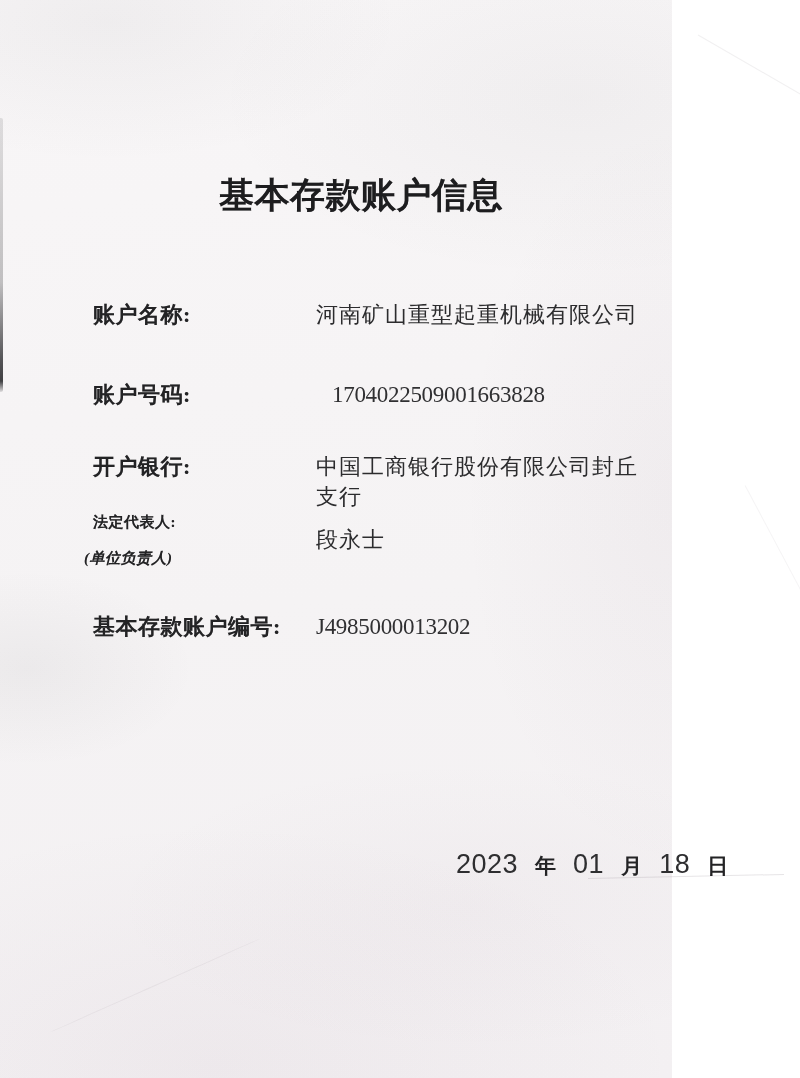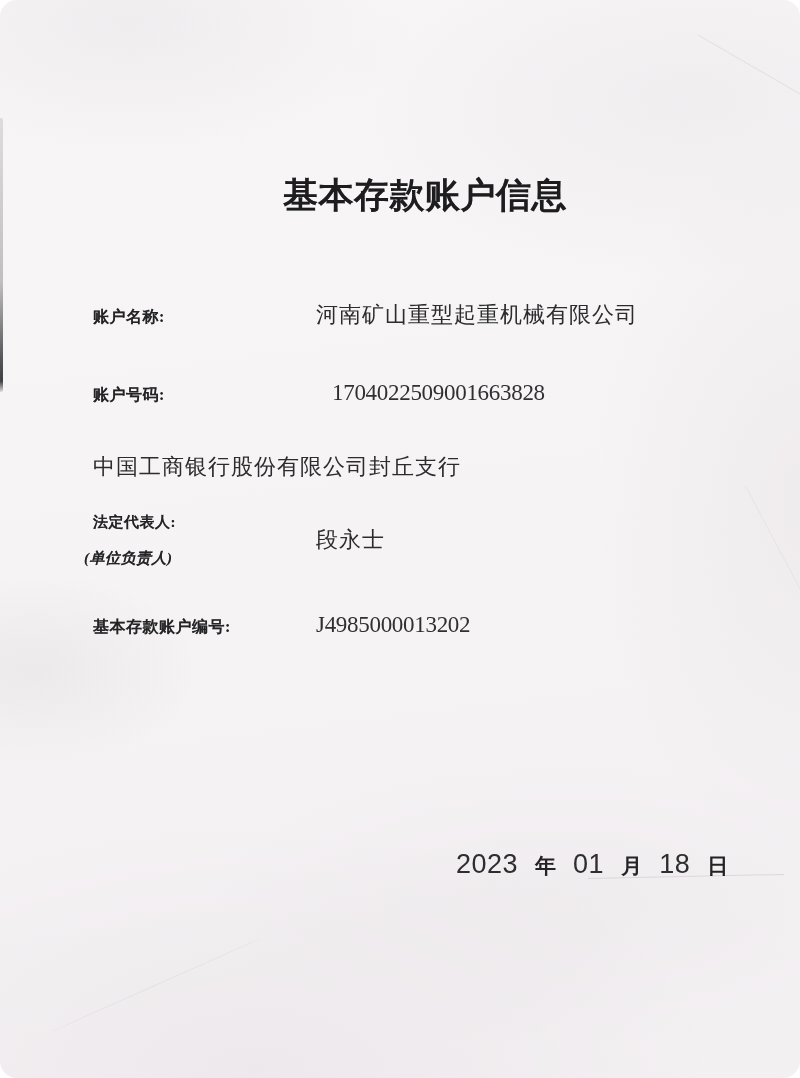--- a/index.html
+++ b/index.html
@@ -4,31 +4,30 @@
 <style>
   * { margin: 0; padding: 0; box-sizing: border-box; }
   html, body { width: 800px; height: 1078px; }
   body {
     font-family: "Liberation Serif", "DejaVu Serif", serif;
     color: #2a2a2a;
     overflow: hidden;
   }
   .page {
     position: relative;
-    width: 800px;
+    width: 672px;
     height: 1078px;
     background:
       radial-gradient(ellipse 420px 200px at 16% 2%, rgba(70,70,75,0.05), transparent 70%),
       radial-gradient(ellipse 520px 260px at 86% 9%, rgba(70,70,75,0.045), transparent 70%),
       radial-gradient(ellipse 300px 520px at 101% 46%, rgba(130,95,120,0.05), transparent 72%),
       radial-gradient(ellipse 640px 340px at 32% 99%, rgba(140,105,130,0.06), transparent 72%),
       radial-gradient(ellipse 240px 140px at 4% 62%, rgba(60,60,65,0.05), transparent 70%),
       radial-gradient(ellipse 500px 200px at 70% 84%, rgba(135,100,125,0.04), transparent 72%),
       linear-gradient(173deg, #f8f6f7 0%, #f5f3f4 55%, #f3f0f2 100%);
-    border-radius: 17px;
   }
   
   .left-edge-mark {
     position: absolute; left: 0; top: 118px; width: 3px; height: 274px;
     background: linear-gradient(to bottom,
       rgba(110,110,112,0.18) 0%,
       rgba(90,90,92,0.35) 60%,
       rgba(45,45,48,0.8) 88%,
       rgba(45,45,48,0.9) 96%,
       rgba(90,90,92,0.15) 100%);
@@ -51,21 +50,21 @@
     text-shadow: 0 0 0.5px rgba(0,0,0,0.4);
   }
   .row {
     position: absolute;
     left: 93px; right: 20px;
     display: flex;
     align-items: baseline;
   }
   .row .label {
     flex: 0 0 223px;
-    font-size: 16px;
+    font-size: 22px;
     font-weight: 700;
     color: #232325;
     letter-spacing: 0.5px;
     text-shadow: 0 0 0.4px rgba(0,0,0,0.35);
   }
   .row .value-cn {
     font-size: 22px;
     letter-spacing: 1px;
     color: #2c2c2e;
   }
@@ -119,20 +118,21 @@
     <span class="label">账户名称:</span>
     <span class="value-cn">河南矿山重型起重机械有限公司</span>
   </div>
 
   <div class="row row2">
     <span class="label">账户号码:</span>
     <span class="value-num">1704022509001663828</span>
   </div>
 
   <div class="row row3">
+    <span class="label">开户银行:</span>
     <span class="value-cn">中国工商银行股份有限公司封丘支行</span>
   </div>
 
   <div class="row row4">
     <span class="label-stack">
       <span class="label-line">法定代表人:</span>
       <span class="label-line sub" style="display:block;">(单位负责人)</span>
     </span>
     <span class="value-cn">段永士</span>
   </div>

